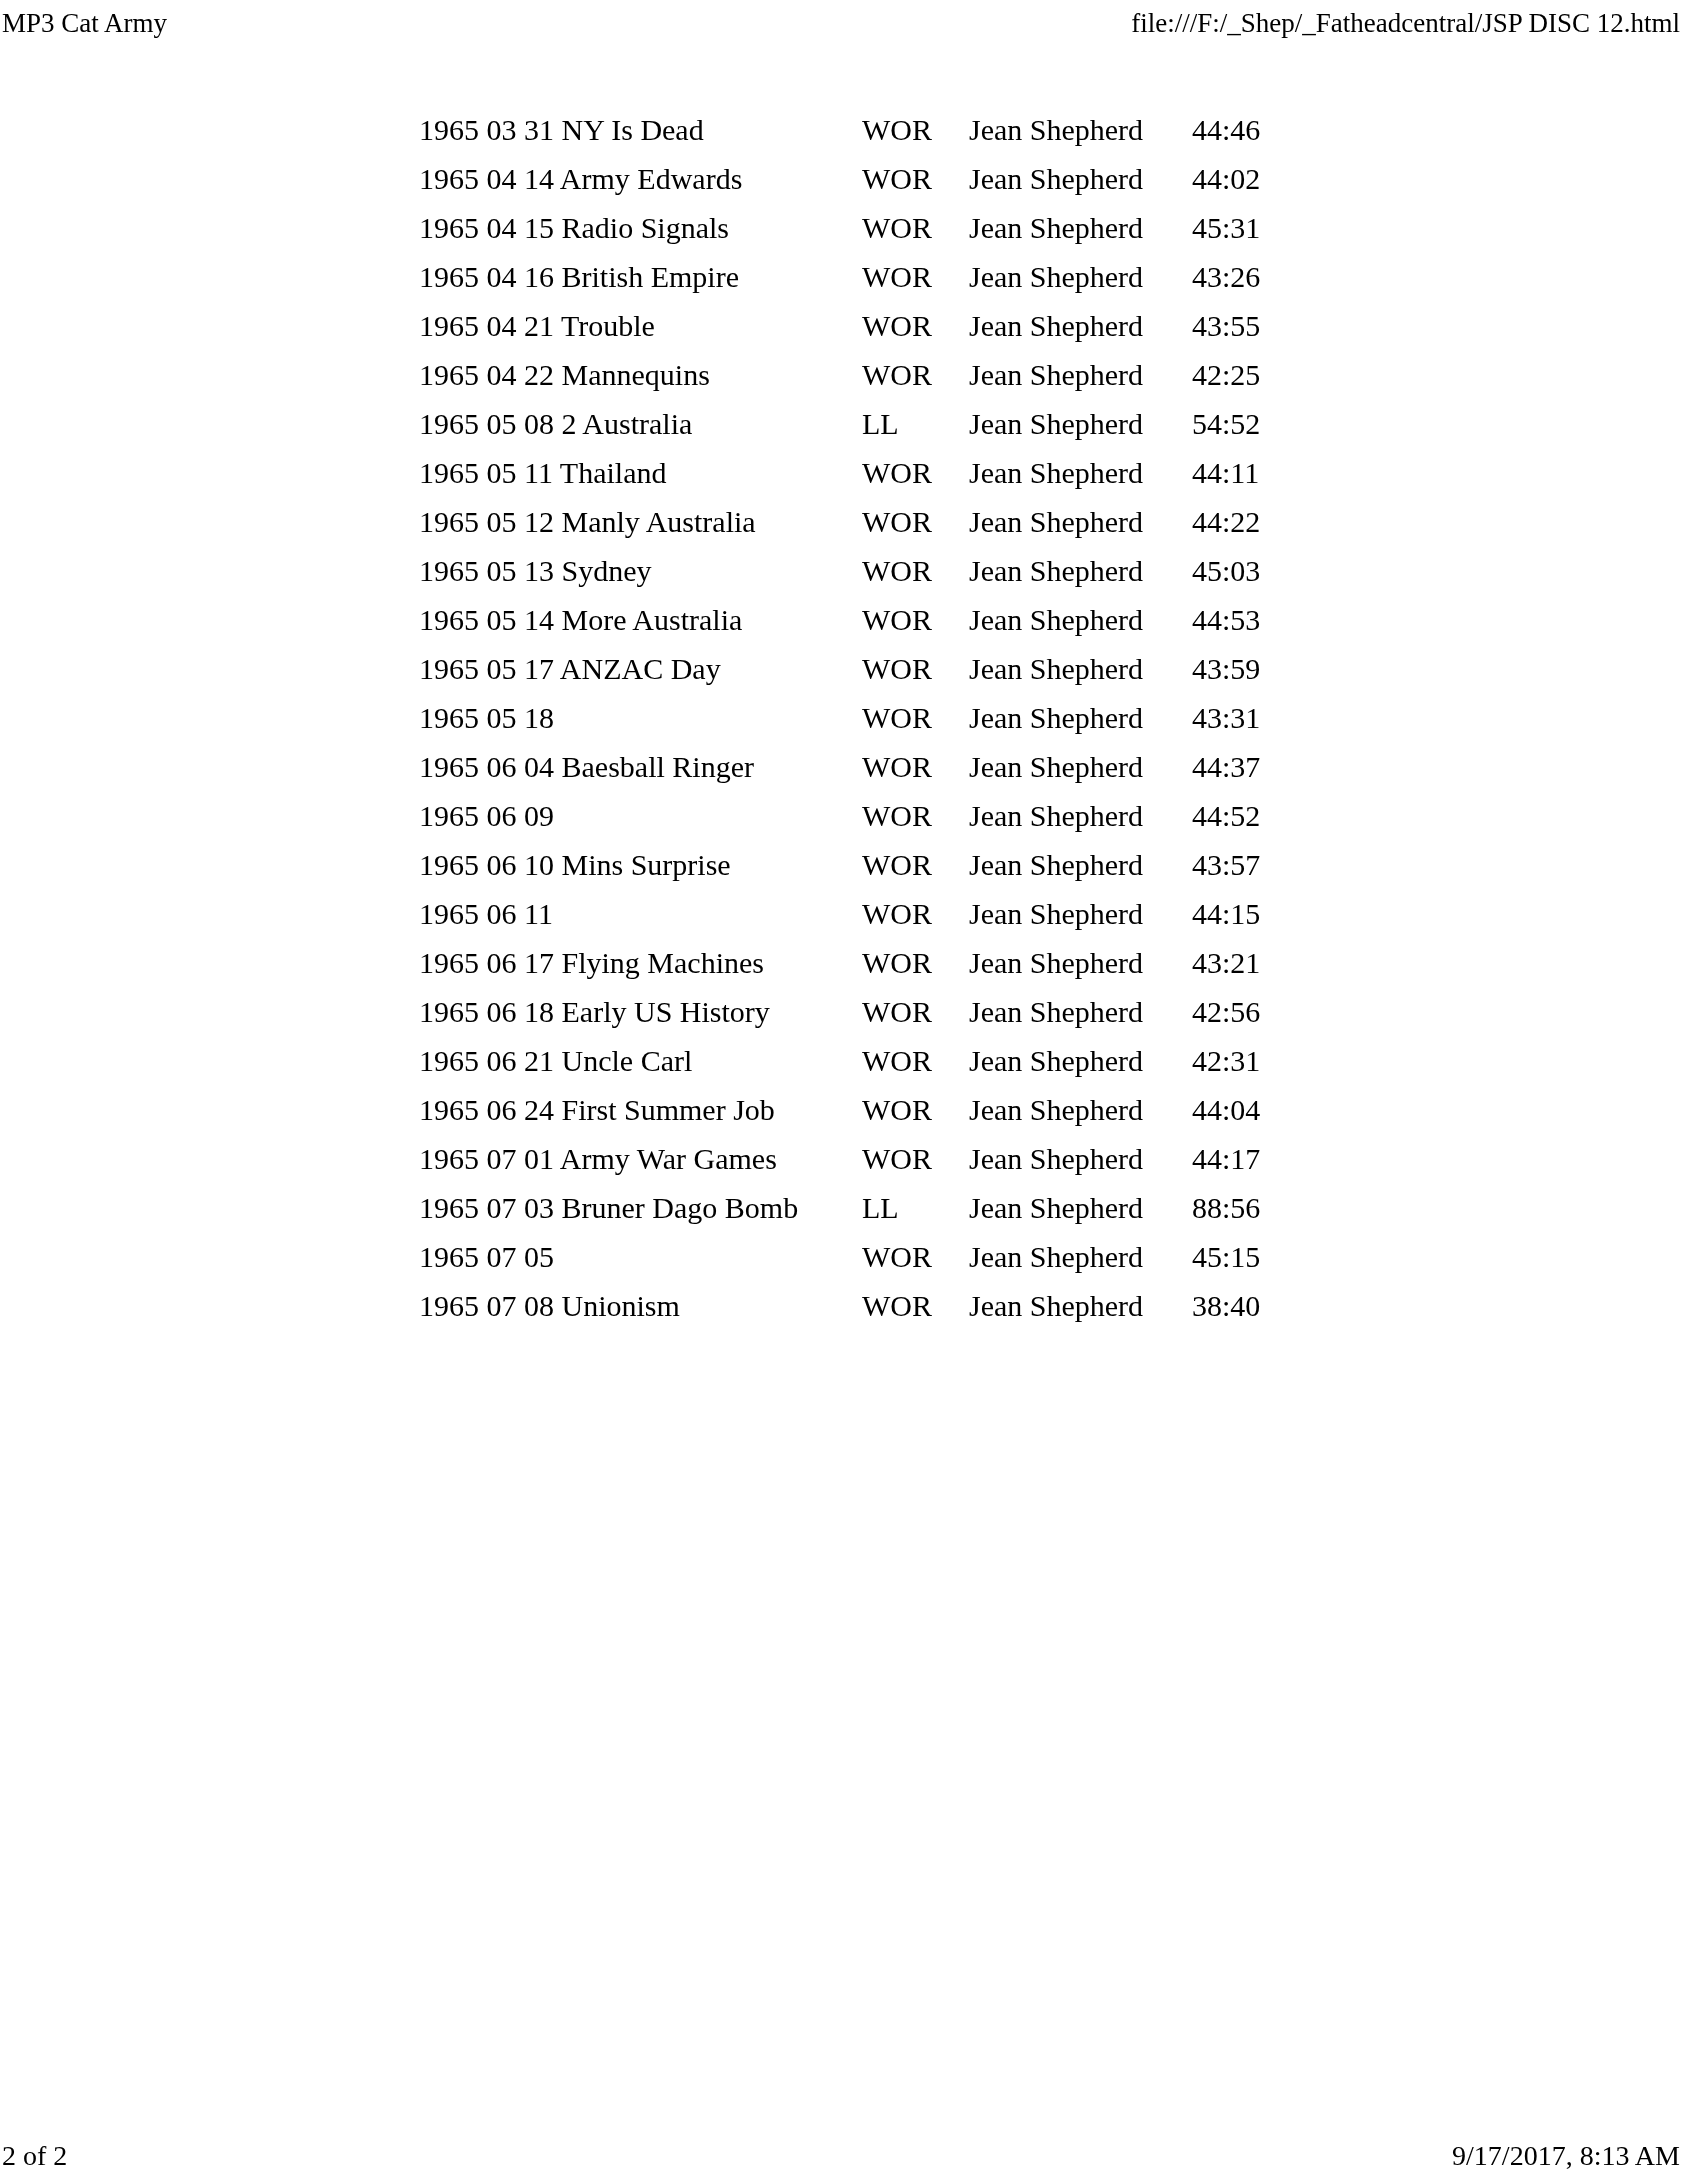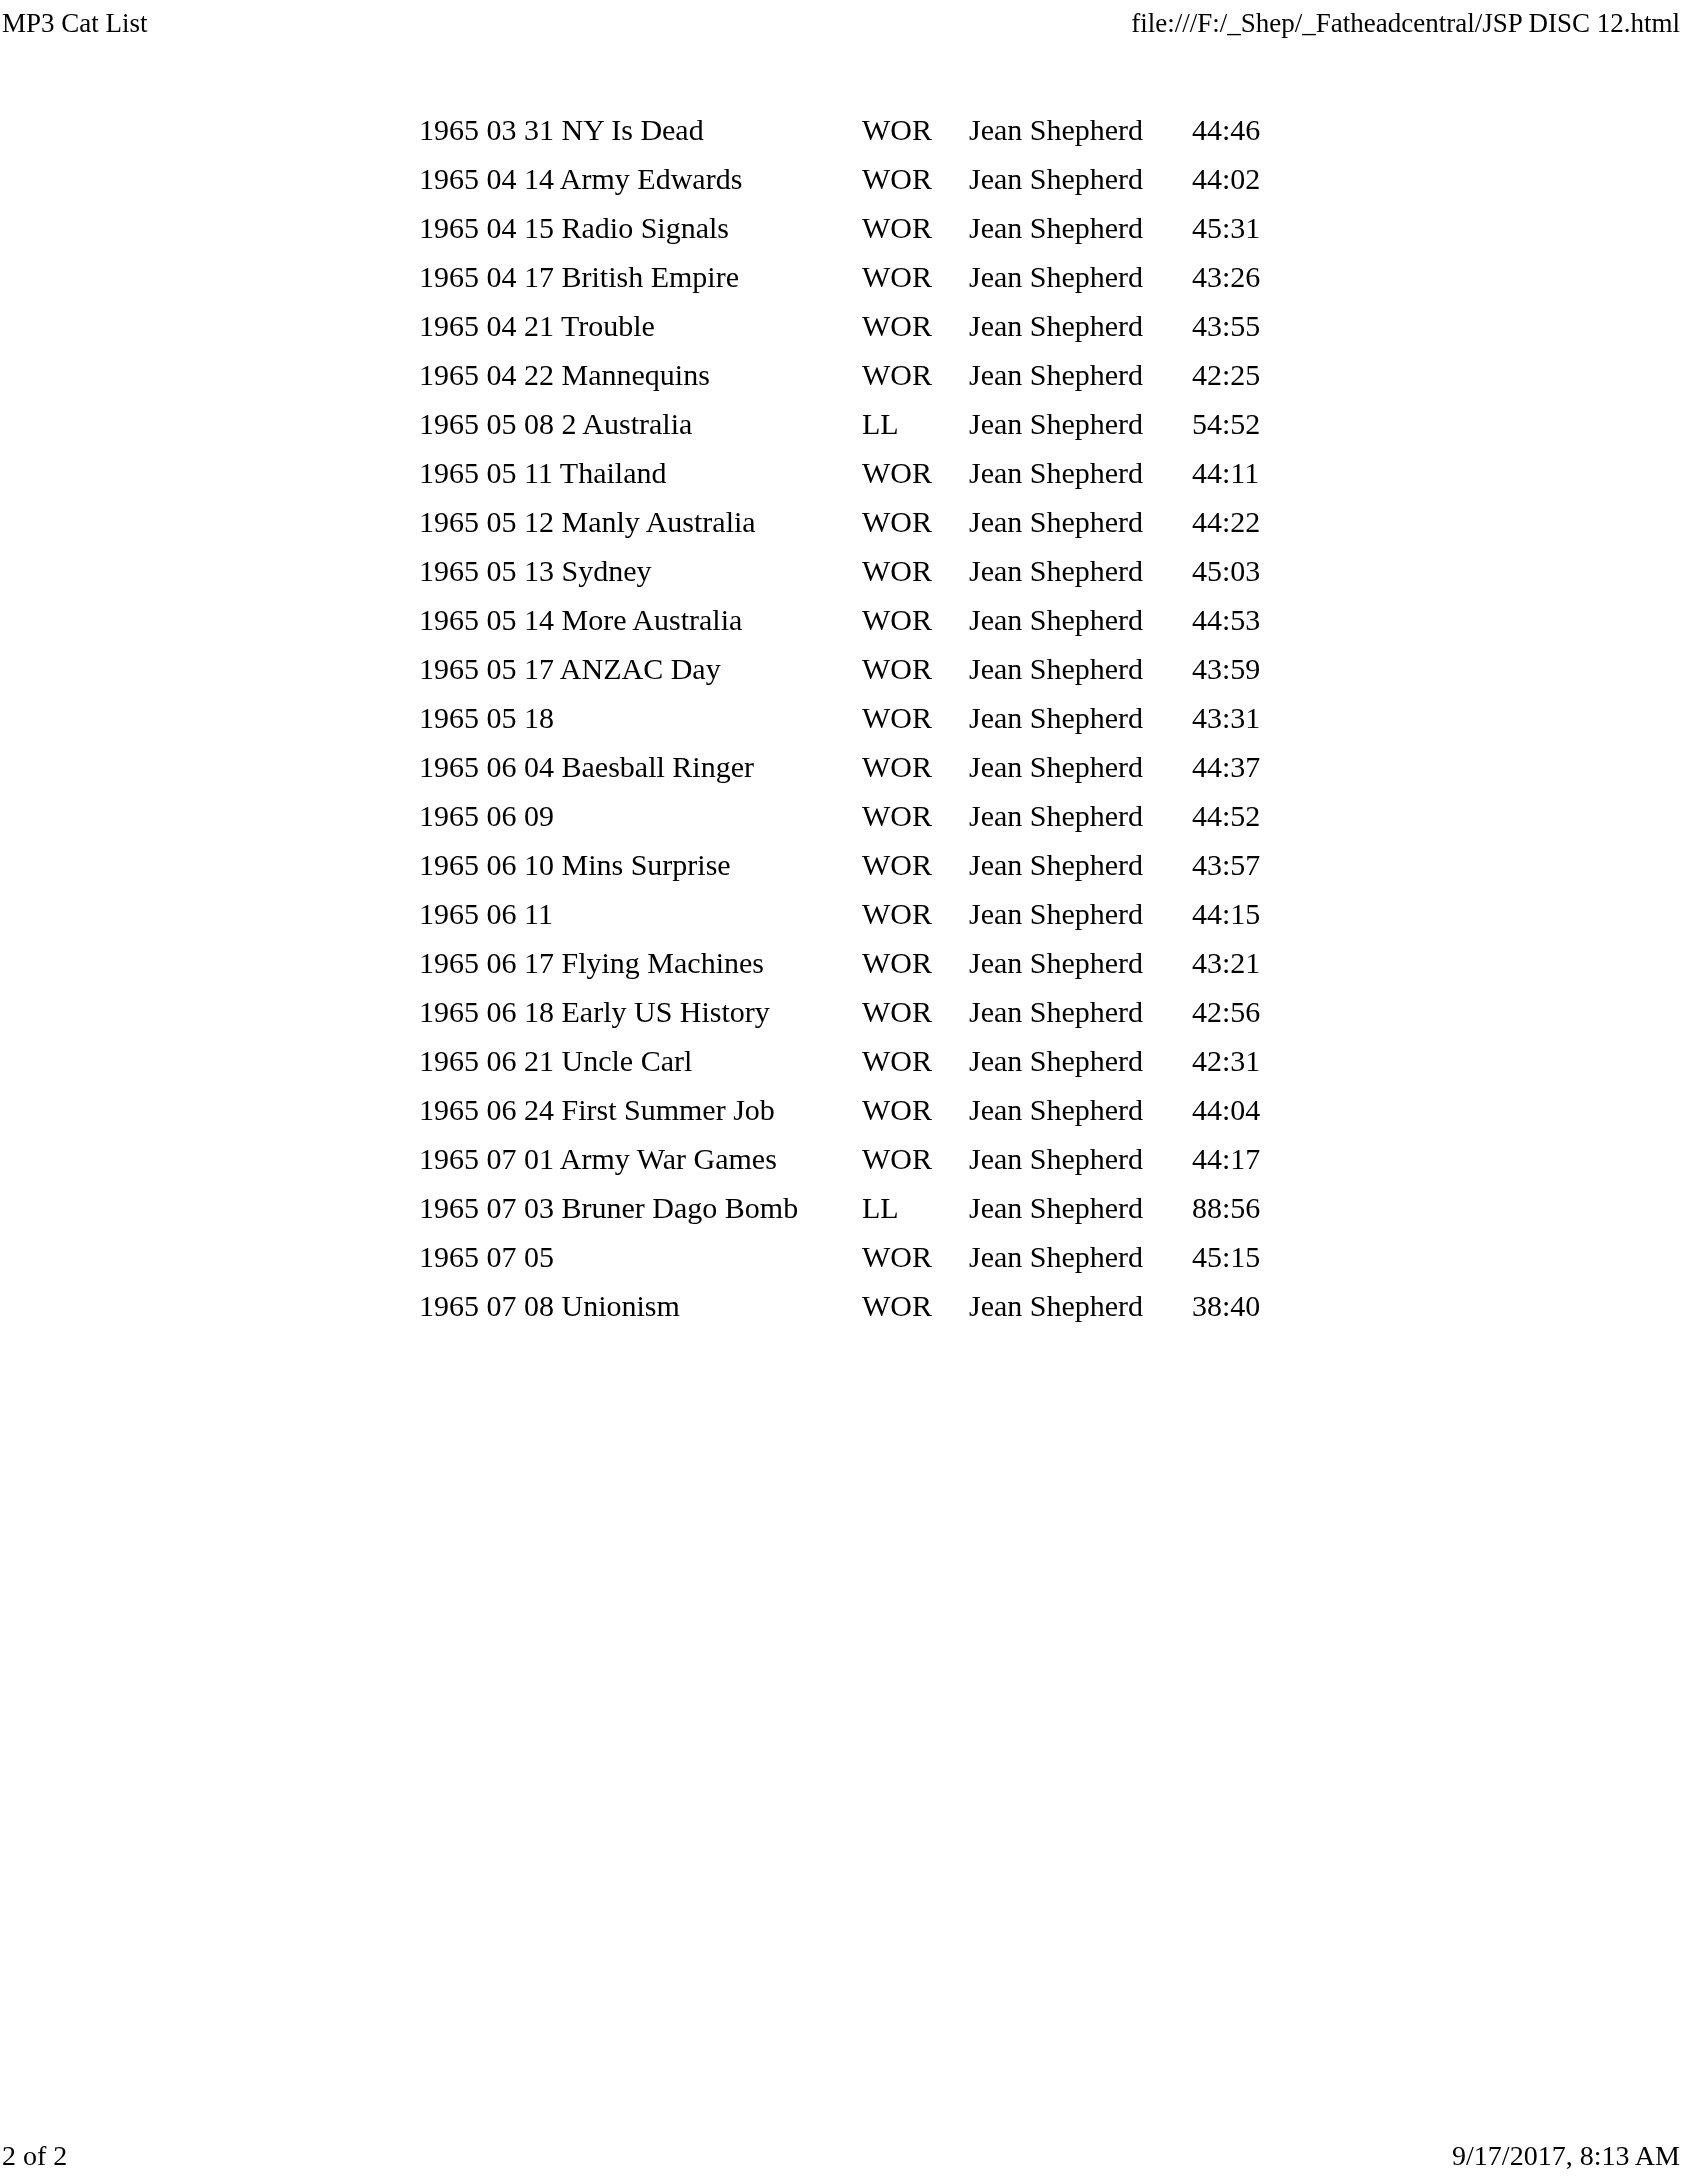--- a/index.html
+++ b/index.html
@@ -60,21 +60,21 @@
   col.c-station  { width: 107px; }
   col.c-artist   { width: 223px; }
   col.c-duration { width: 89px;  }
 </style>
 </head>
 <body>
 
 <div class="sheet">
 
   <div class="page-header">
-    <span>MP3 Cat List</span>
+    <span>MP3 Cat Army</span>
     <span>file:///F:/_Shep/_Fatheadcentral/JSP DISC 12.html</span>
   </div>
 
   <table class="episodes">
     <colgroup>
       <col class="c-title">
       <col class="c-station">
       <col class="c-artist">
       <col class="c-duration">
     </colgroup>
@@ -91,21 +91,21 @@
       <td>Jean Shepherd</td>
       <td>44:02</td>
     </tr>
         <tr>
       <td>1965 04 15 Radio Signals</td>
       <td>WOR</td>
       <td>Jean Shepherd</td>
       <td>45:31</td>
     </tr>
         <tr>
-      <td>1965 04 17 British Empire</td>
+      <td>1965 04 16 British Empire</td>
       <td>WOR</td>
       <td>Jean Shepherd</td>
       <td>43:26</td>
     </tr>
         <tr>
       <td>1965 04 21 Trouble</td>
       <td>WOR</td>
       <td>Jean Shepherd</td>
       <td>43:55</td>
     </tr>

